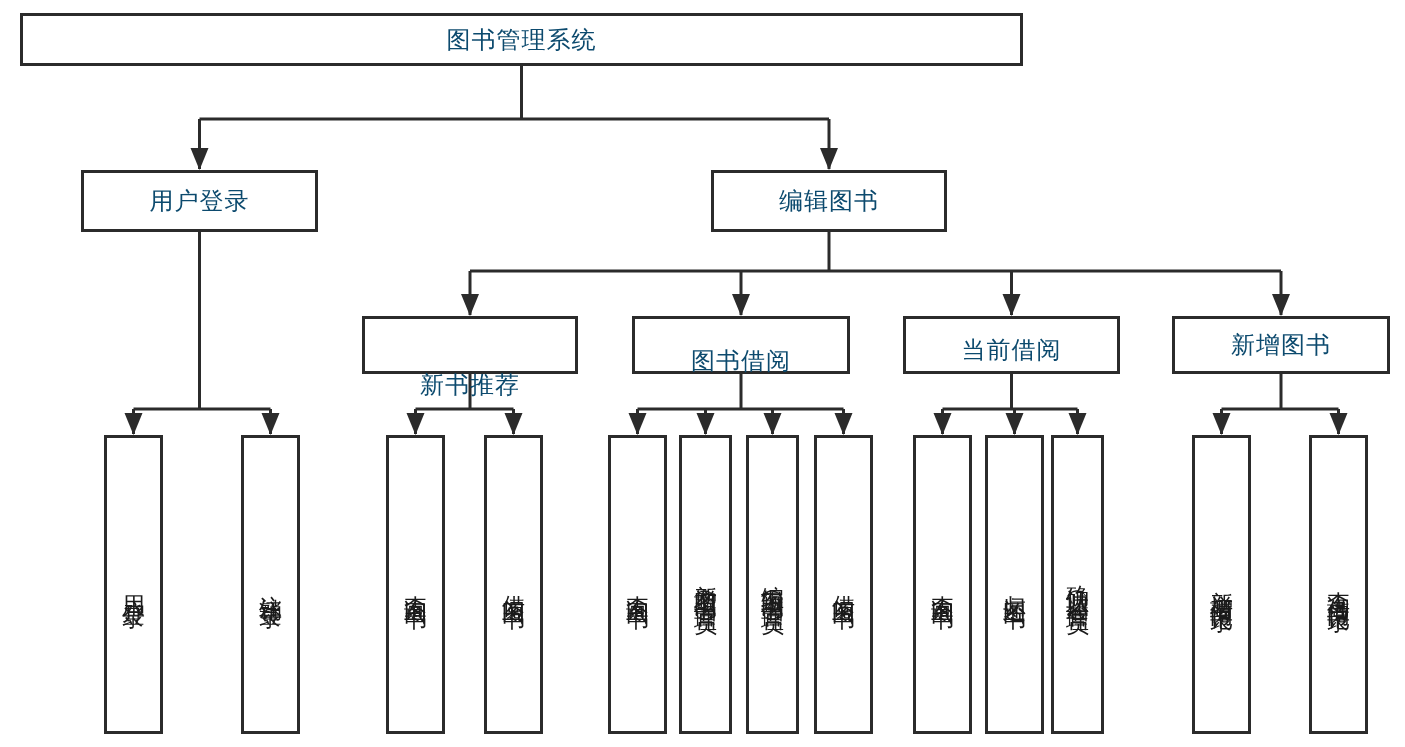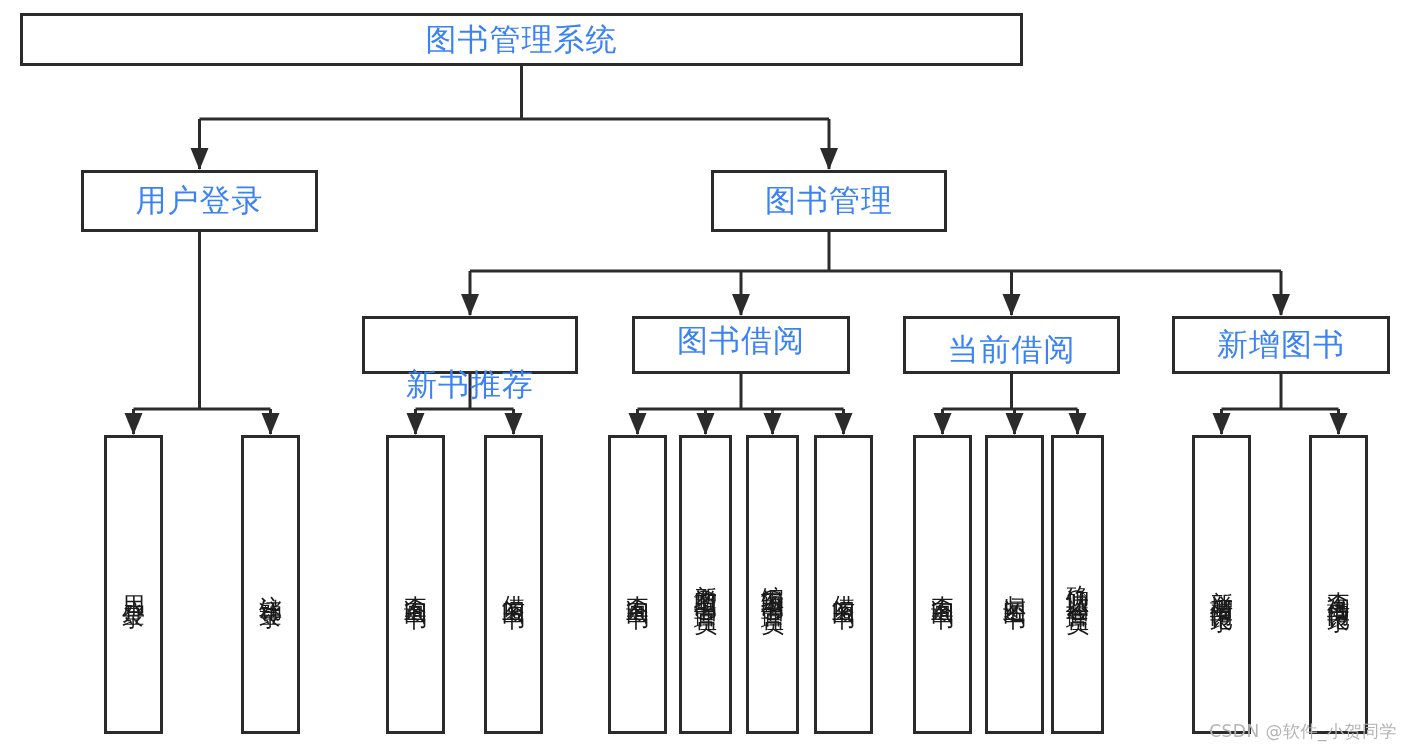--- a/index.html
+++ b/index.html
@@ -61,22 +61,22 @@
   .hlabel-wrap {
     position: absolute;
     display: flex;
     align-items: center;
     justify-content: center;
     box-sizing: border-box;
     pointer-events: none;
   }
   .hlabel-text {
     font-family: Liberation Mono, monospace;
-    font-size: 31px;
-    color: #3b82f6;
+    font-size: 24px;
+    color: #0c4a6e;
     white-space: nowrap;
     letter-spacing: 1px;
   }
   #watermark {
     position: absolute;
     right: 8px;
     bottom: 4px;
     font-family: "DejaVu Sans", "Liberation Sans", sans-serif;
     font-size: 17px;
     color: #b4b4b4;
@@ -172,26 +172,26 @@
   </svg>
 
   <div id="labels-layer">
       <div class="hlabel-wrap" style="left: 20px; top: 13px; width: 1003px; height: 53px;">
         <span class="hlabel-text">图书管理系统</span>
       </div>
       <div class="hlabel-wrap" style="left: 81px; top: 170px; width: 237px; height: 62px;">
         <span class="hlabel-text">用户登录</span>
       </div>
       <div class="hlabel-wrap" style="left: 711px; top: 170px; width: 236px; height: 62px;">
-        <span class="hlabel-text">图书管理</span>
+        <span class="hlabel-text">编辑图书</span>
       </div>
       <div class="hlabel-wrap" style="left: 362px; top: 316px; width: 216px; height: 58px; margin-top: 40px;">
         <span class="hlabel-text">新书推荐</span>
       </div>
-      <div class="hlabel-wrap" style="left: 632px; top: 312px; width: 218px; height: 58px;">
+      <div class="hlabel-wrap" style="left: 632px; top: 332px; width: 218px; height: 58px;">
         <span class="hlabel-text">图书借阅</span>
       </div>
       <div class="hlabel-wrap" style="left: 903px; top: 316px; width: 217px; height: 68px;">
         <span class="hlabel-text">当前借阅</span>
       </div>
       <div class="hlabel-wrap" style="left: 1172px; top: 316px; width: 218px; height: 58px;">
         <span class="hlabel-text">新增图书</span>
       </div>
       <div class="vlabel-wrap" style="left: 104px; top: 435px; width: 59px; height: 299px;">
         <span class="vlabel-text">用户登录</span>
@@ -227,15 +227,14 @@
         <span class="vlabel-text">确认归还（管理员）</span>
       </div>
       <div class="vlabel-wrap" style="left: 1192px; top: 435px; width: 59px; height: 299px;">
         <span class="vlabel-text">新增借阅记录</span>
       </div>
       <div class="vlabel-wrap" style="left: 1309px; top: 435px; width: 59px; height: 299px;">
         <span class="vlabel-text">查询借阅记录</span>
       </div>
     </div>
 
-  <div id="watermark">CSDN @软件_小贺同学</div>
 
 </div>
 
 </body></html>

